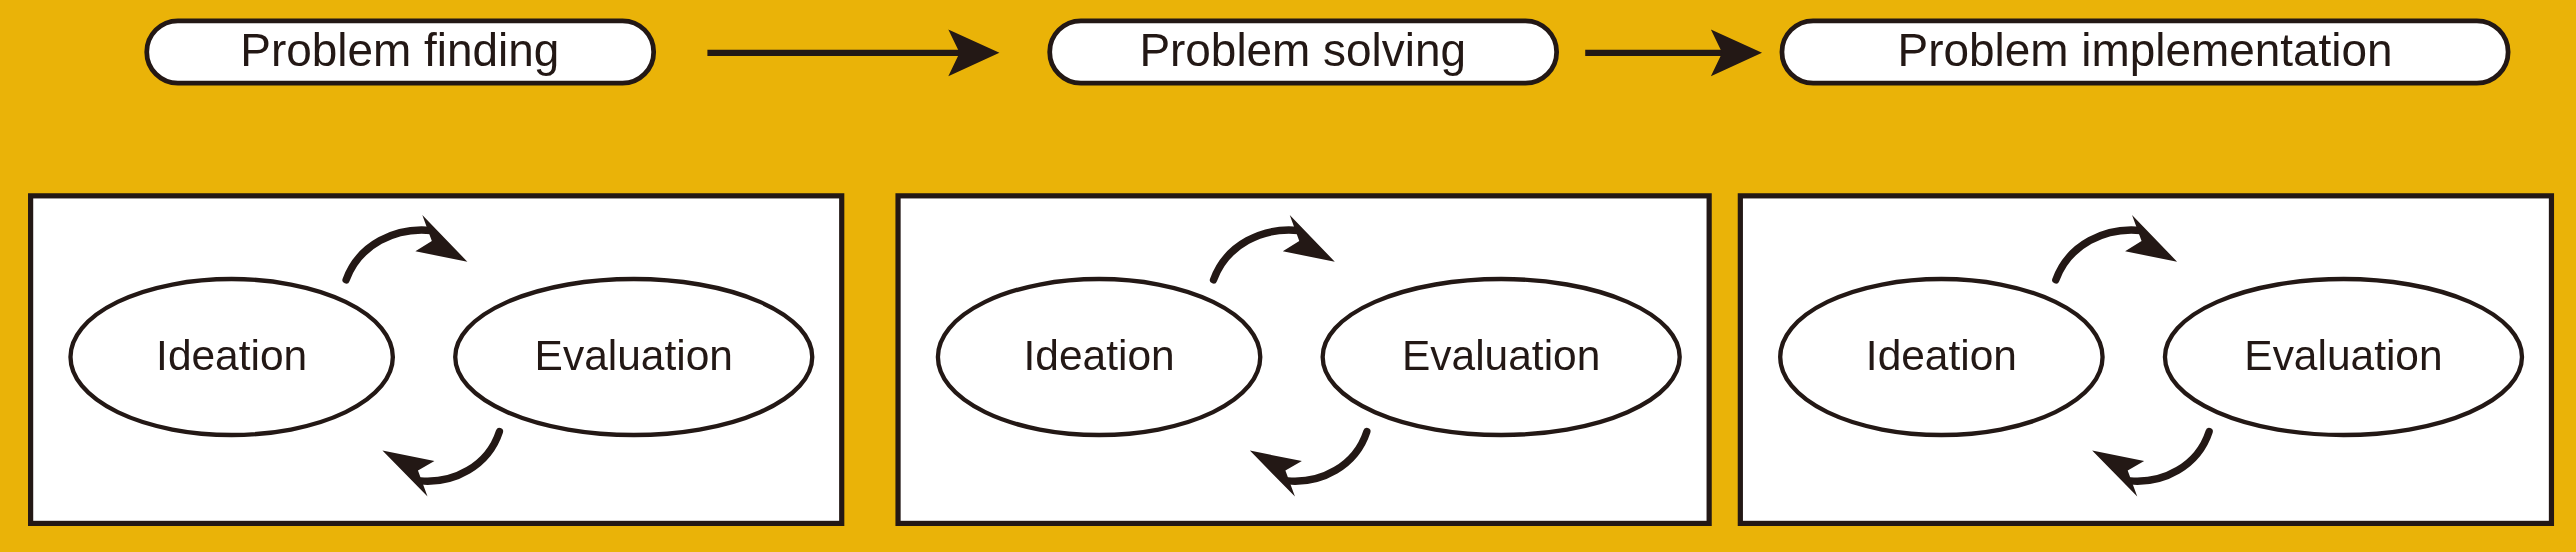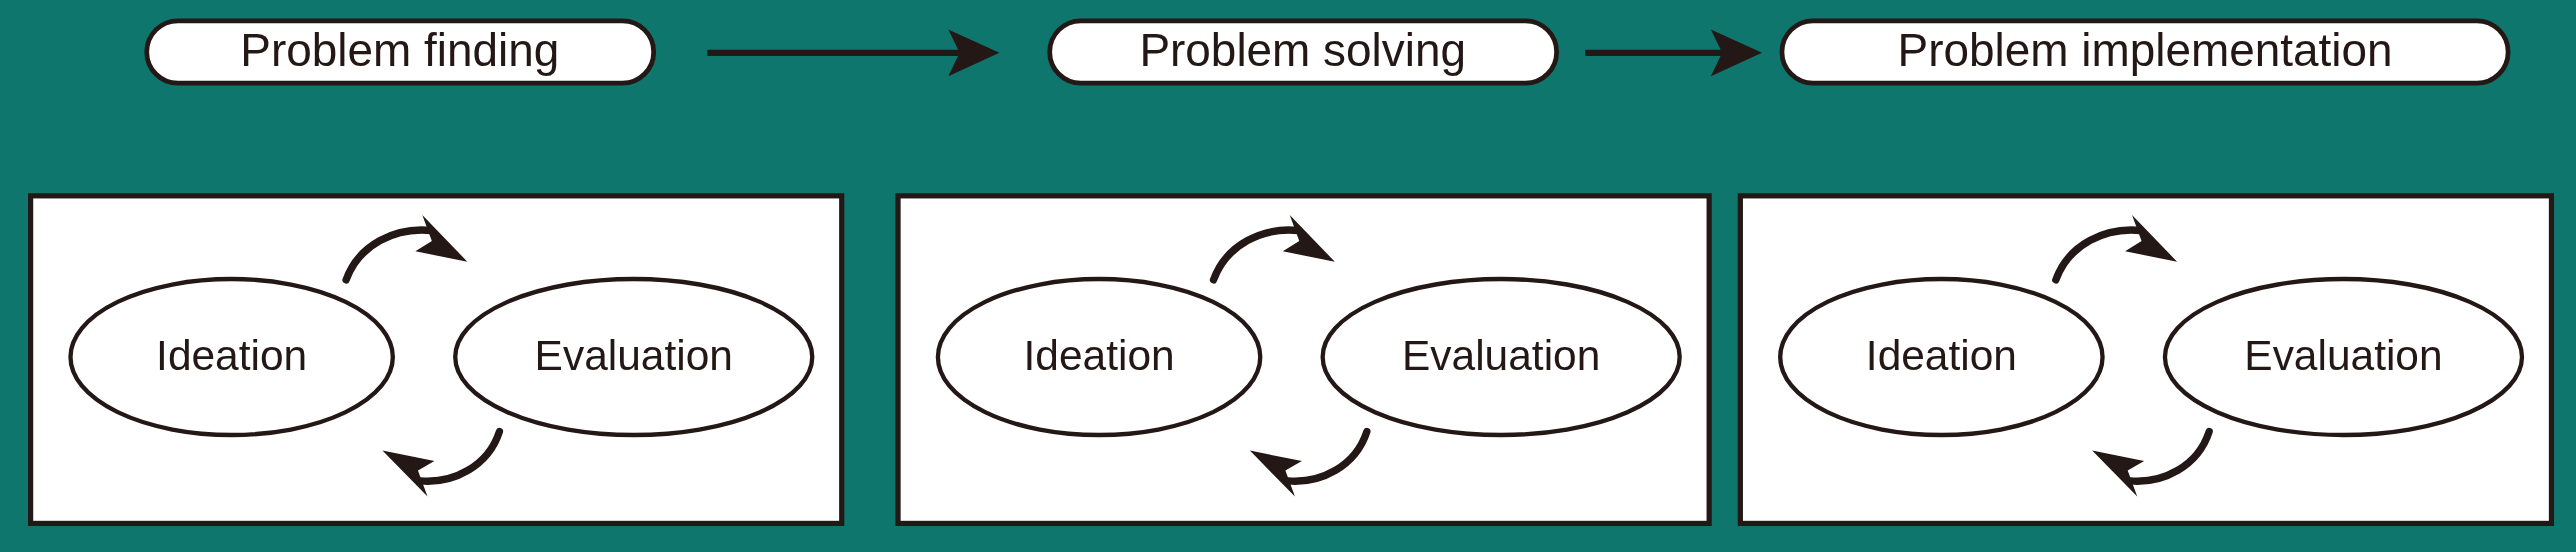--- a/index.html
+++ b/index.html
@@ -8,21 +8,21 @@
     background: #ffffff;
   }
   body {
     font-family: "Liberation Sans", sans-serif;
     -webkit-font-smoothing: antialiased;
   }
   #stage {
     position: relative;
     width: 2576px;
     height: 552px;
-    background: #0f766e;
+    background: #eab308;
     overflow: hidden;
   }
   #stage svg.layer {
     position: absolute;
     left: 0;
     top: 0;
     width: 2576px;
     height: 552px;
   }
   .phase-box-shape {

